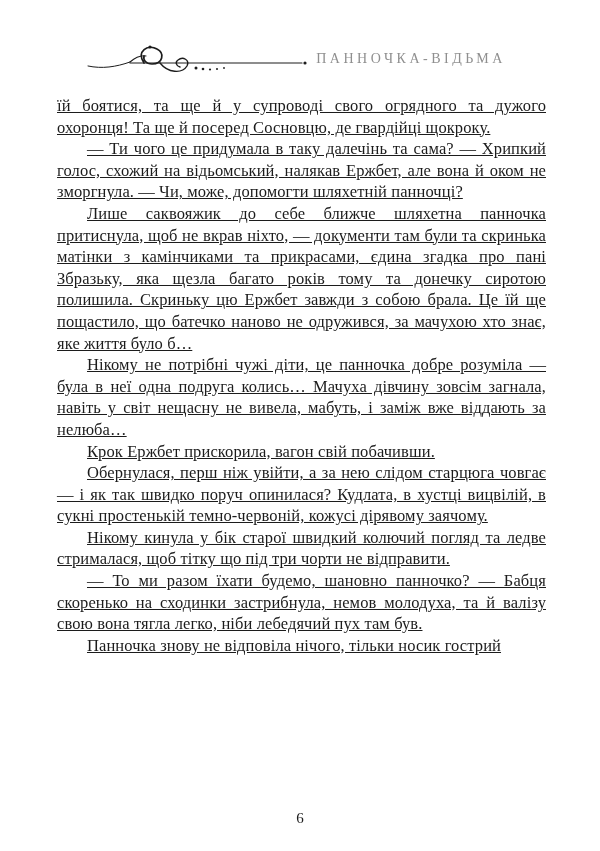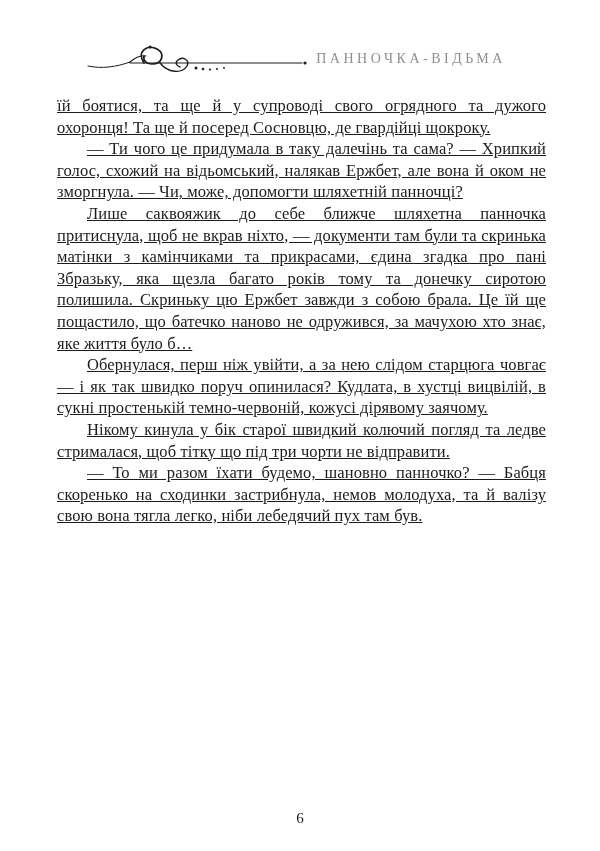--- a/index.html
+++ b/index.html
@@ -104,22 +104,25 @@
         <circle cx="219" cy="20" r="1.6"></circle>
       </g>
     </svg>
     <span class="running-title">ПАННОЧКА-ВІДЬМА</span>
   </div>
 
   <div class="body-text">
     <p class="no-indent">їй боятися, та ще й у супроводі свого огрядного та дужого охоронця! Та ще й посеред Сосновцю, де гвардійці щокроку.</p>
     <p>— Ти чого це придумала в таку далечінь та сама? — Хрипкий голос, схожий на відьомський, налякав Ержбет, але вона й оком не зморгнула. — Чи, може, допомогти шляхетній панночці?</p>
     <p>Лише саквояжик до себе ближче шляхетна панночка притиснула, щоб не вкрав ніхто, — документи там були та скринька матінки з камінчиками та прикрасами, єдина згадка про пані Збразьку, яка щезла багато років тому та донечку сиротою полишила. Скриньку цю Ержбет завжди з собою брала. Це їй ще пощастило, що батечко наново не одружився, за мачухою хто знає, яке життя було б…</p>
+    <p>Нікому не потрібні чужі діти, це панночка добре розуміла — була в неї одна подруга колись… Мачуха дівчину зовсім загнала, навіть у світ нещасну не вивела, мабуть, і заміж вже віддають за нелюба…</p>
+    <p>Крок Ержбет прискорила, вагон свій побачивши.</p>
     <p>Обернулася, перш ніж увійти, а за нею слідом старцюга човгає — і як так швидко поруч опинилася? Кудлата, в хустці вицвілій, в сукні простенькій темно-червоній, кожусі дірявому заячому.</p>
     <p>Нікому кинула у бік старої швидкий колючий погляд та ледве стрималася, щоб тітку що під три чорти не відправити.</p>
     <p>— То ми разом їхати будемо, шановно панночко? — Бабця скоренько на сходинки застрибнула, немов молодуха, та й валізу свою вона тягла легко, ніби лебедячий пух там був.</p>
+    <p>Панночка знову не відповіла нічого, тільки носик гострий</p>
   </div>
 
   <div class="page-footer">
     <span class="page-number">6</span>
   </div>
 
 </div>
 
 </body></html>

